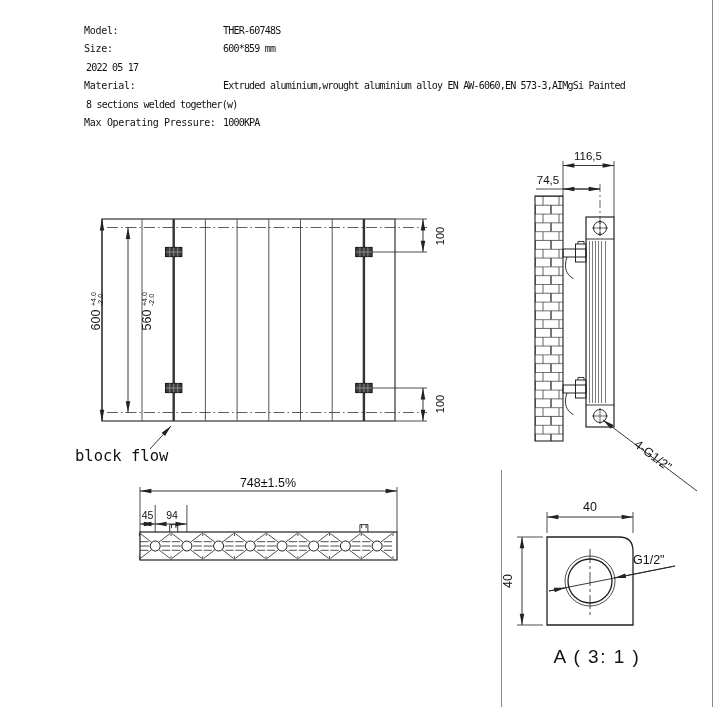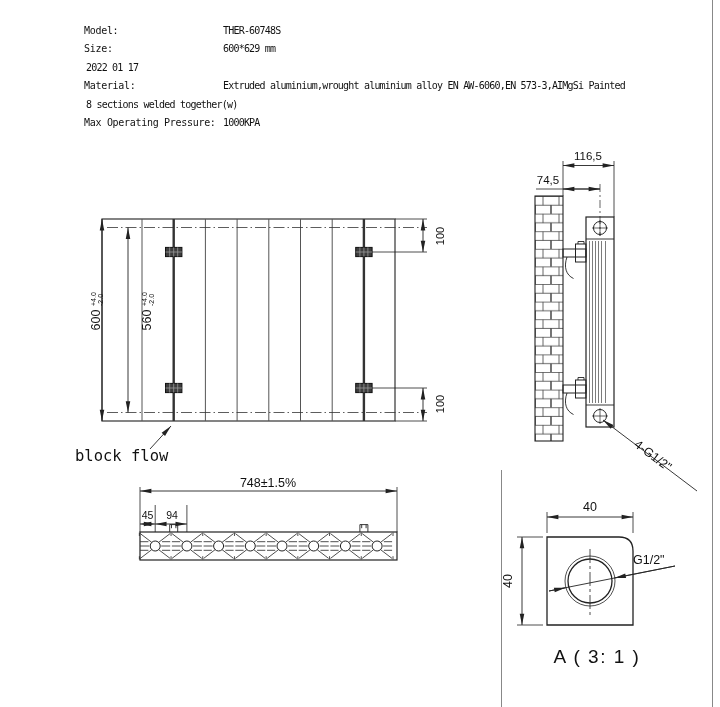--- a/index.html
+++ b/index.html
@@ -16,24 +16,24 @@
 </head>
 <body>
 
 <div class="spec-table">
   <div class="spec-row">
     <span class="spec-label">Model:</span>
     <span class="spec-value">THER-60748S</span>
   </div>
   <div class="spec-row">
     <span class="spec-label">Size:</span>
-    <span class="spec-value">600*629 mm</span>
-  </div>
-  <div class="spec-row">
-    <span class="spec-value">2022 01 17</span>
+    <span class="spec-value">600*859 mm</span>
+  </div>
+  <div class="spec-row">
+    <span class="spec-value">2022 05 17</span>
   </div>
   <div class="spec-row">
     <span class="spec-label">Material:</span>
     <span class="spec-value">Extruded aluminium,wrought aluminium alloy EN AW-6060,EN 573-3,AIMgSi Painted</span>
   </div>
   <div class="spec-row">
     <span class="spec-value">8 sections welded together(w)</span>
   </div>
   <div class="spec-row">
     <span class="spec-label">Max Operating Pressure:</span>

